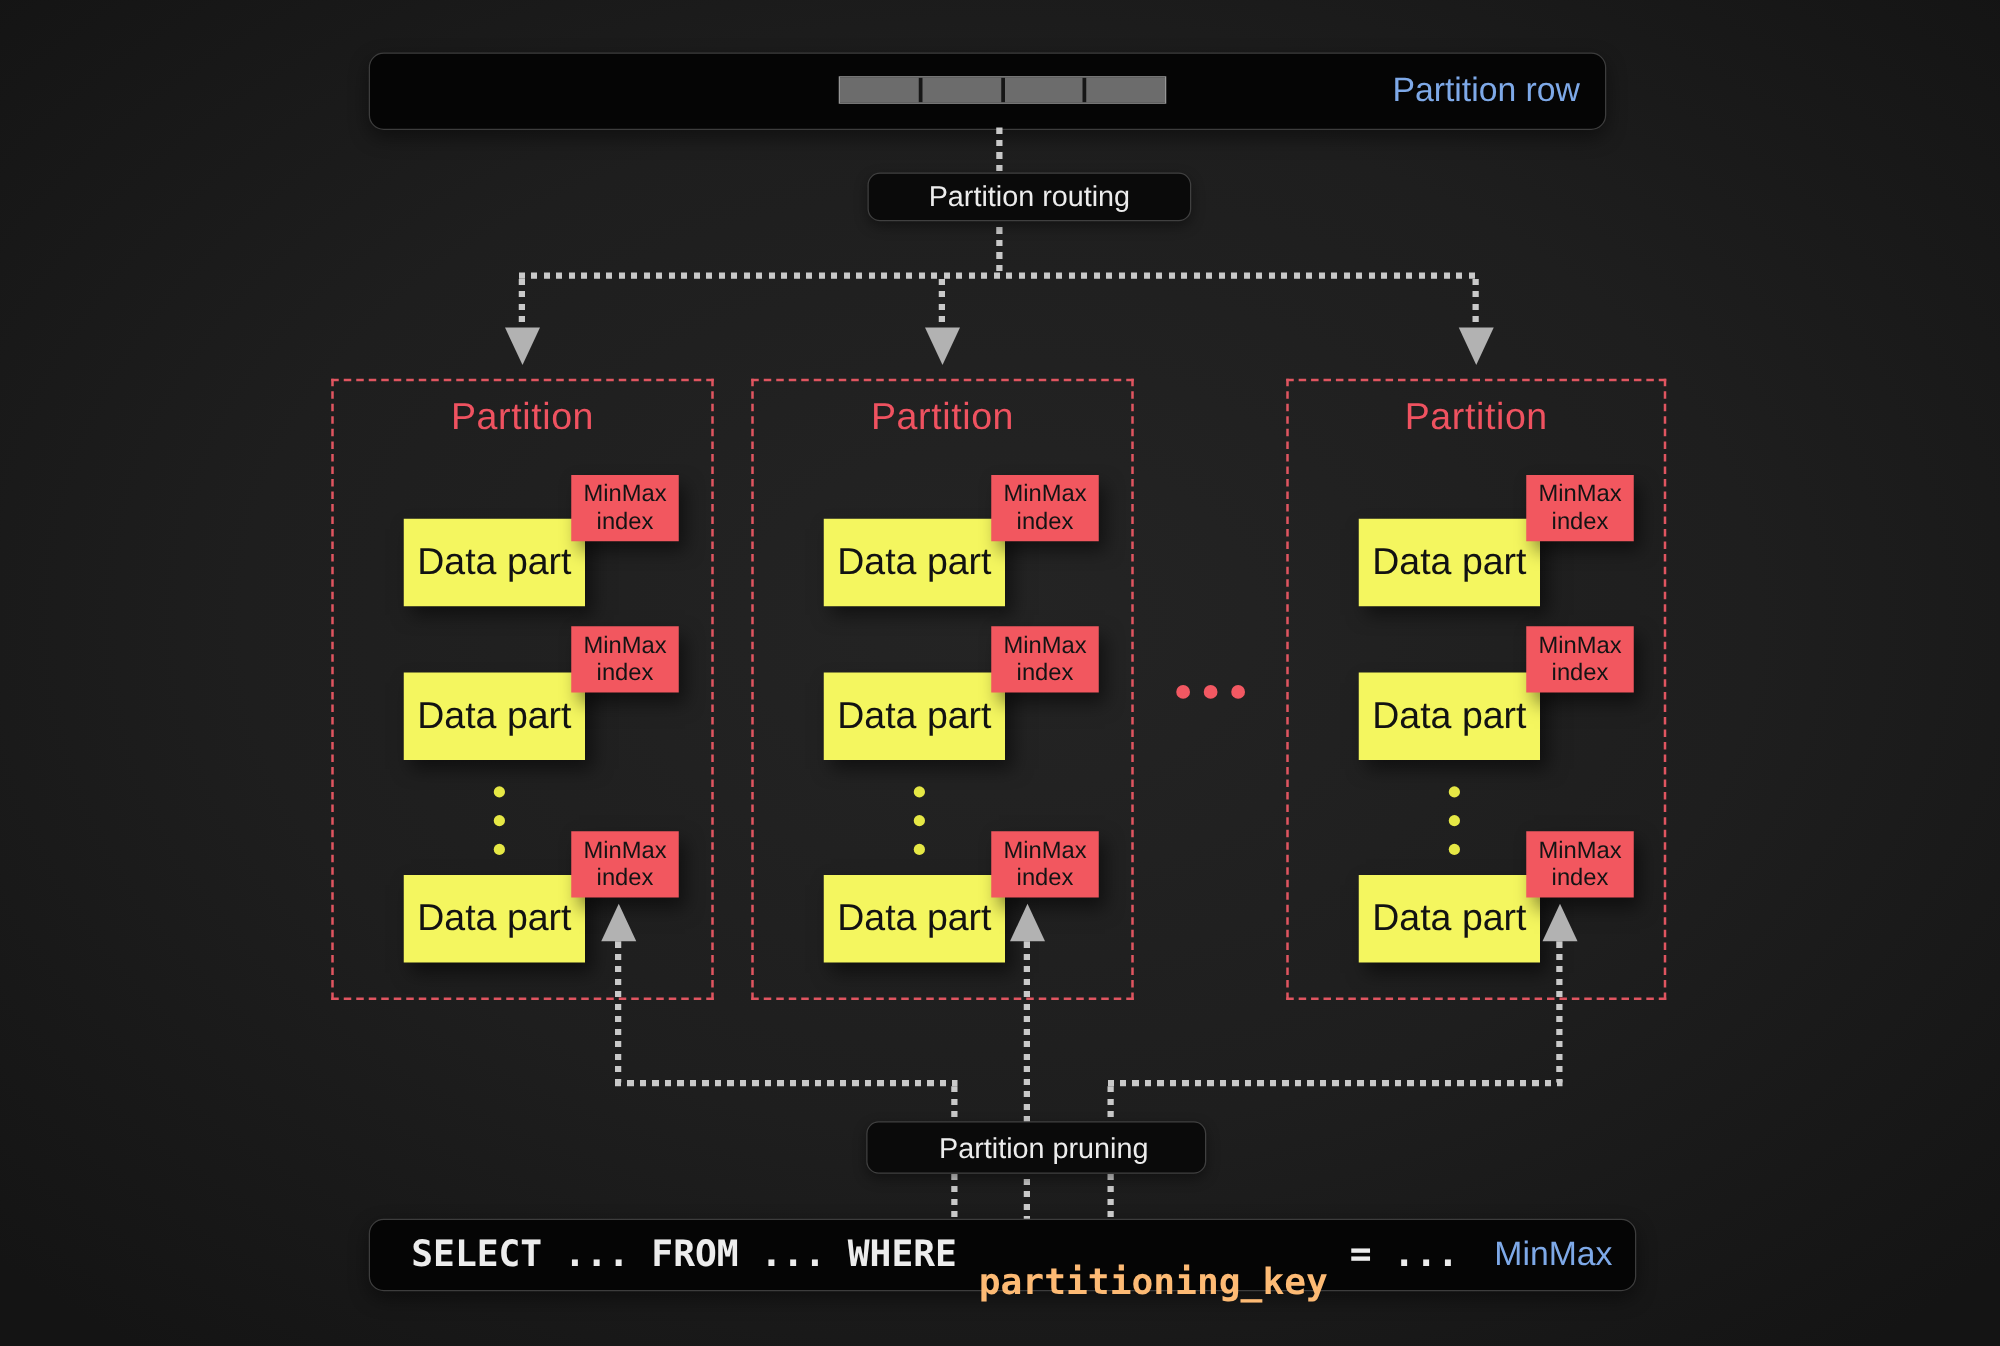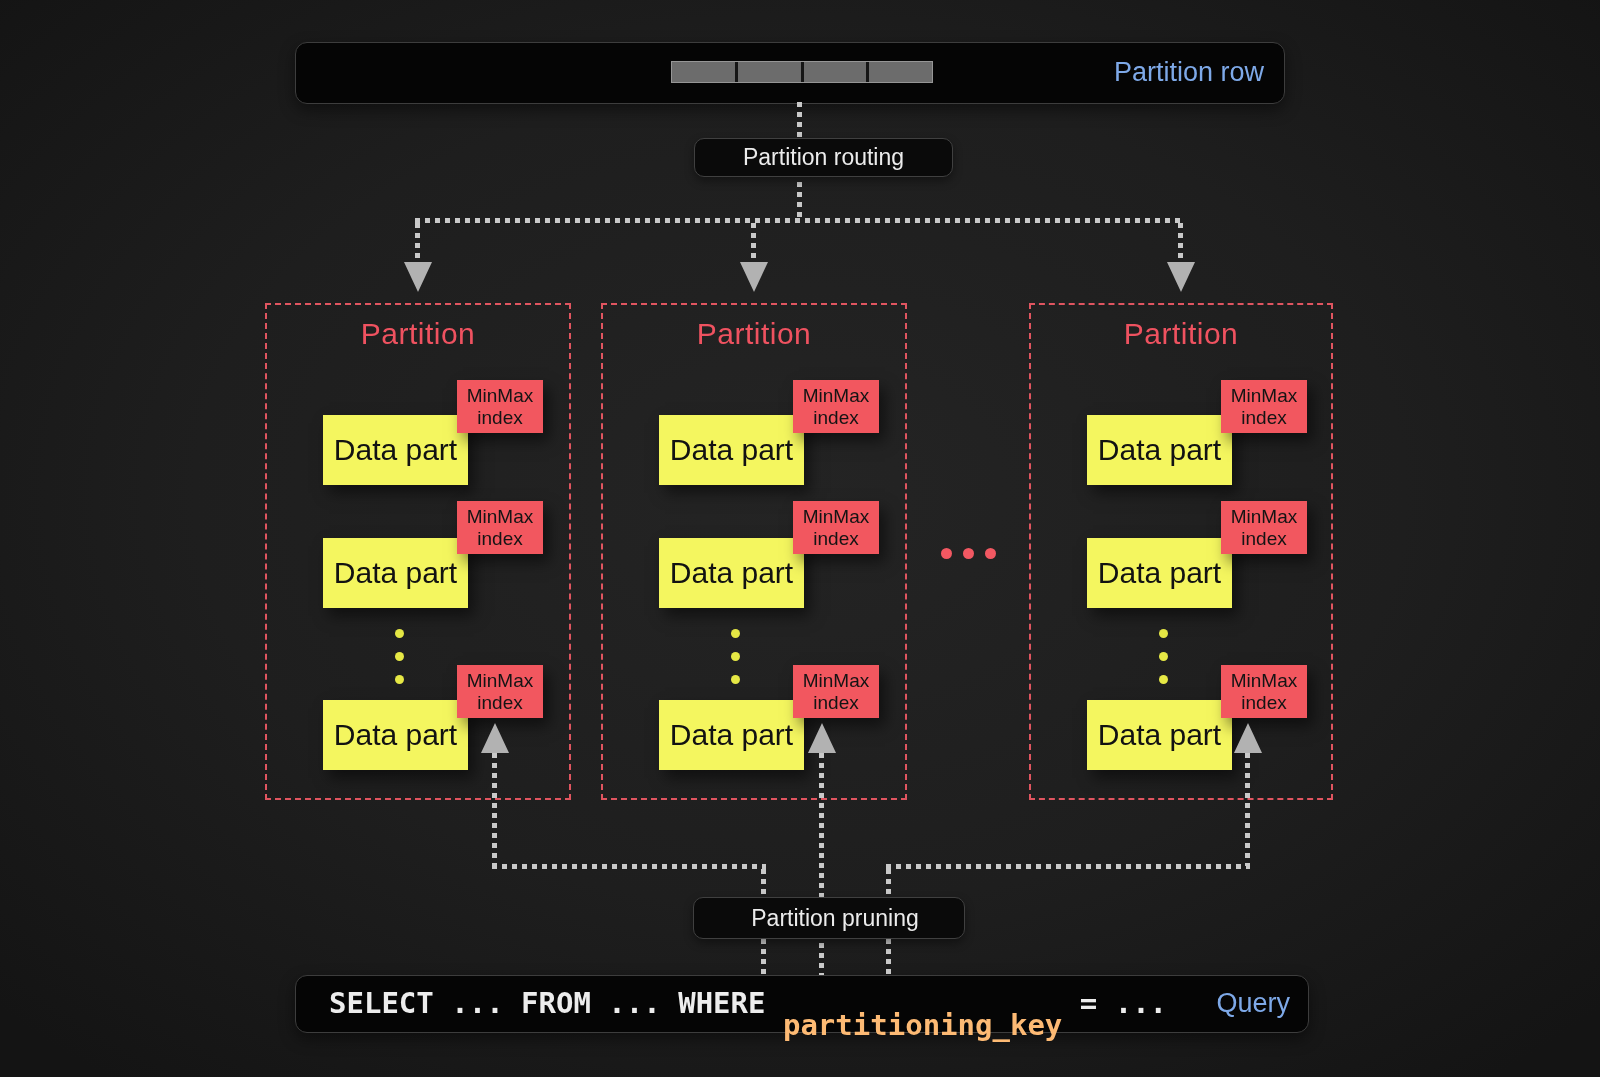--- a/index.html
+++ b/index.html
@@ -152,16 +152,16 @@
   <div class="pill" style="left:693px;top:897px;width:258px;height:40px;padding-left:12px;">
     <span>Partition pruning</span>
   </div>
 
   <div class="panel" style="left:295px;top:975px;width:1012px;height:56px;">
     <div class="mono" style="position:absolute;left:33px;top:0;height:54px;display:flex;align-items:center;">
       <span class="sql-white">SELECT ... FROM ... WHERE </span>
         <span class="sql-key">partitioning_key</span>
         <span class="sql-white"> = ...</span>
     </div>
-    <div class="blue-label" style="position:absolute;right:18px;top:0;height:54px;display:flex;align-items:center;">Query</div>
+    <div class="blue-label" style="position:absolute;right:18px;top:0;height:54px;display:flex;align-items:center;">MinMax</div>
   </div>
 
 </div>
 
 </body></html>

